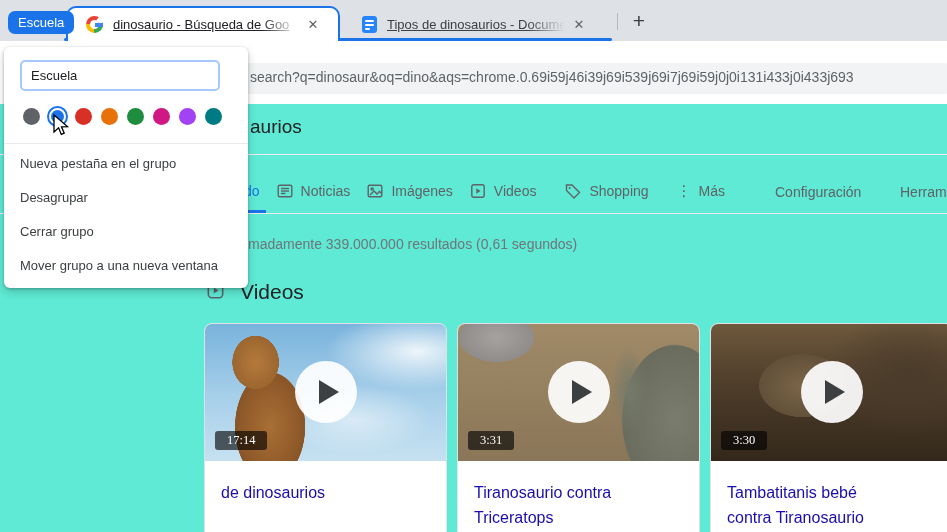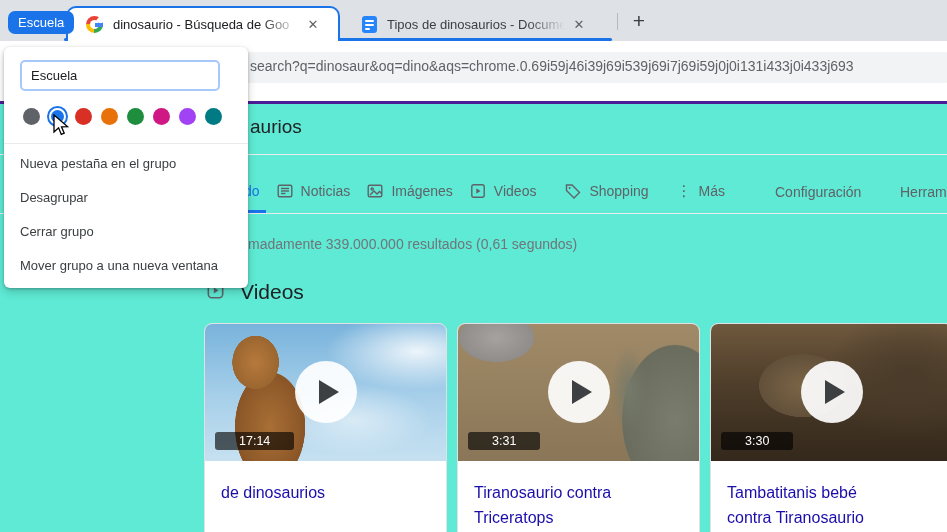--- a/index.html
+++ b/index.html
@@ -8,21 +8,21 @@
   .screen { position:relative; width:947px; height:532px; overflow:hidden; background:#fff; }
 
   
   .tabstrip { position:absolute; left:0; top:0; width:947px; height:41px; background:#dee1e6; }
   .group-chip { position:absolute; left:8px; top:11px; height:23px; line-height:23px; padding:0 10px;
     background:#1a73e8; color:#fff; font-size:13px; border-radius:7px; z-index:3; }
   .tab-active { position:absolute; left:66px; top:6px; width:274px; height:35px; background:#fff;
     border:2px solid #1a73e8; border-bottom:none; border-radius:10px 10px 0 0; z-index:2;
     display:flex; align-items:center; padding:0 8px 0 18px; }
   .tab-title { font-size:13px; color:#202124; white-space:nowrap; overflow:hidden; width:186px;
-    margin-left:10px; position:relative; }
+    margin-left:10px; position:relative;text-decoration:underline; }
   .tab-title::after { content:""; position:absolute; right:0; top:0; bottom:0; width:38px;
     background:linear-gradient(90deg, rgba(255,255,255,0), #fff); }
   .tab-inactive { position:absolute; left:348px; top:8px; width:262px; height:33px; z-index:2;
     display:flex; align-items:center; padding:0 6px 0 14px; }
   .tab-inactive .tab-title { color:#3c4043; width:178px; }
   .tab-inactive .tab-title::after { background:linear-gradient(90deg, rgba(222,225,230,0), #dee1e6); }
   .tab-close { font-size:13px; color:#5f6368; width:20px; height:20px; line-height:20px;
     text-align:center; border-radius:50%; margin-left:4px; }
   .group-underline { position:absolute; left:64px; top:38px; width:548px; height:3px;
     background:#1a73e8; border-radius:2px; z-index:1; }
@@ -38,22 +38,22 @@
     background:#fff; border-radius:50%; }
   .g-icon::after { content:""; position:absolute; left:9px; top:7px; width:8px; height:4px; background:#4285f4; }
   .g-notch { position:absolute; left:11px; top:2px; width:6px; height:5px; background:#fff;
     transform:rotate(38deg); }
   .docs-icon { width:15px; height:17px; background:#2684fc; border-radius:3px; flex:0 0 15px;
     display:flex; flex-direction:column; justify-content:center; gap:2px; padding:0 3px; }
   .docs-icon i { display:block; height:2px; background:#fff; border-radius:1px; }
   .docs-icon i:last-child { width:60%; }
 
   
-  .toolbar { position:absolute; left:0; top:44px; width:947px; height:63px; background:#fff;
-    border-bottom:6px solid #4c1d95; }
+  .toolbar { position:absolute; left:0; top:55px; width:947px; height:63px; background:#fff;
+    border-bottom:1px solid #4c1d95; }
   .omnibox { position:absolute; left:150px; top:8px; width:810px; height:31px;
     background:#f1f3f4; border-radius:16px; }
   .omnibox-text { position:absolute; left:250px; top:14px; font-size:14px; color:#5f6368;
     white-space:nowrap; letter-spacing:0; }
 
   
   .page { position:absolute; left:0; top:104px; width:947px; height:428px; background:#5eead4; }
   .query-partial { position:absolute; left:250px; top:12px; font-size:19px; color:#202124; }
   .header-line { position:absolute; left:0; top:50px; width:947px; height:1px; background:#ededed; }
   .nav-row { position:absolute; left:244px; top:78px; display:flex; align-items:center; gap:16px;
@@ -90,21 +90,21 @@
       linear-gradient(180deg,#a08a68 0%, #95805f 50%, #8a7658 100%); }
   .thumb3 { background:
       radial-gradient(72px 52px at 38% 45%, #7b6547 0%, #62503a 60%, rgba(0,0,0,0) 61%),
       radial-gradient(130px 95px at 82% 38%, #4a3b2a 0%, rgba(0,0,0,0) 65%),
       linear-gradient(180deg,#6e583d 0%, #4e3d2a 45%, #33281b 100%); }
   .play-btn { position:absolute; left:calc(50% - 31px); top:37px; width:62px; height:62px;
     border-radius:50%; background:rgba(255,255,255,.92); }
   .play-btn::after { content:""; position:absolute; left:24px; top:19px; width:0; height:0;
     border-left:20px solid #3c4043; border-top:12px solid rgba(0,0,0,0); border-bottom:12px solid rgba(0,0,0,0); }
   .duration { position:absolute; left:10px; bottom:11px; background:rgba(0,0,0,.62); color:#fff;
-    font-size:12.5px; padding:2px 24px; border-radius:3px; }
+    font-size:12.5px; padding:2px 12px; border-radius:3px;font-family:Liberation Serif, serif; }
   .card-body { padding:19px 16px 0; }
   .card-title { font-size:16px; line-height:25px; color:#1a0dab; }
 
   
   .group-menu { position:absolute; left:4px; top:47px; width:244px; height:241px; background:#fff;
     border-radius:6px; z-index:50;
     box-shadow:0 1px 3px rgba(0,0,0,.24), 0 4px 10px rgba(0,0,0,.18); }
   .group-name-input { position:absolute; left:16px; top:13px; width:200px; height:31px;
     border:2px solid #a6c8fb; border-radius:5px; font-size:13px; color:#202124; padding:0 9px;
     font-family:"Liberation Sans","DejaVu Sans",sans-serif; outline:none; background:#fff; }

